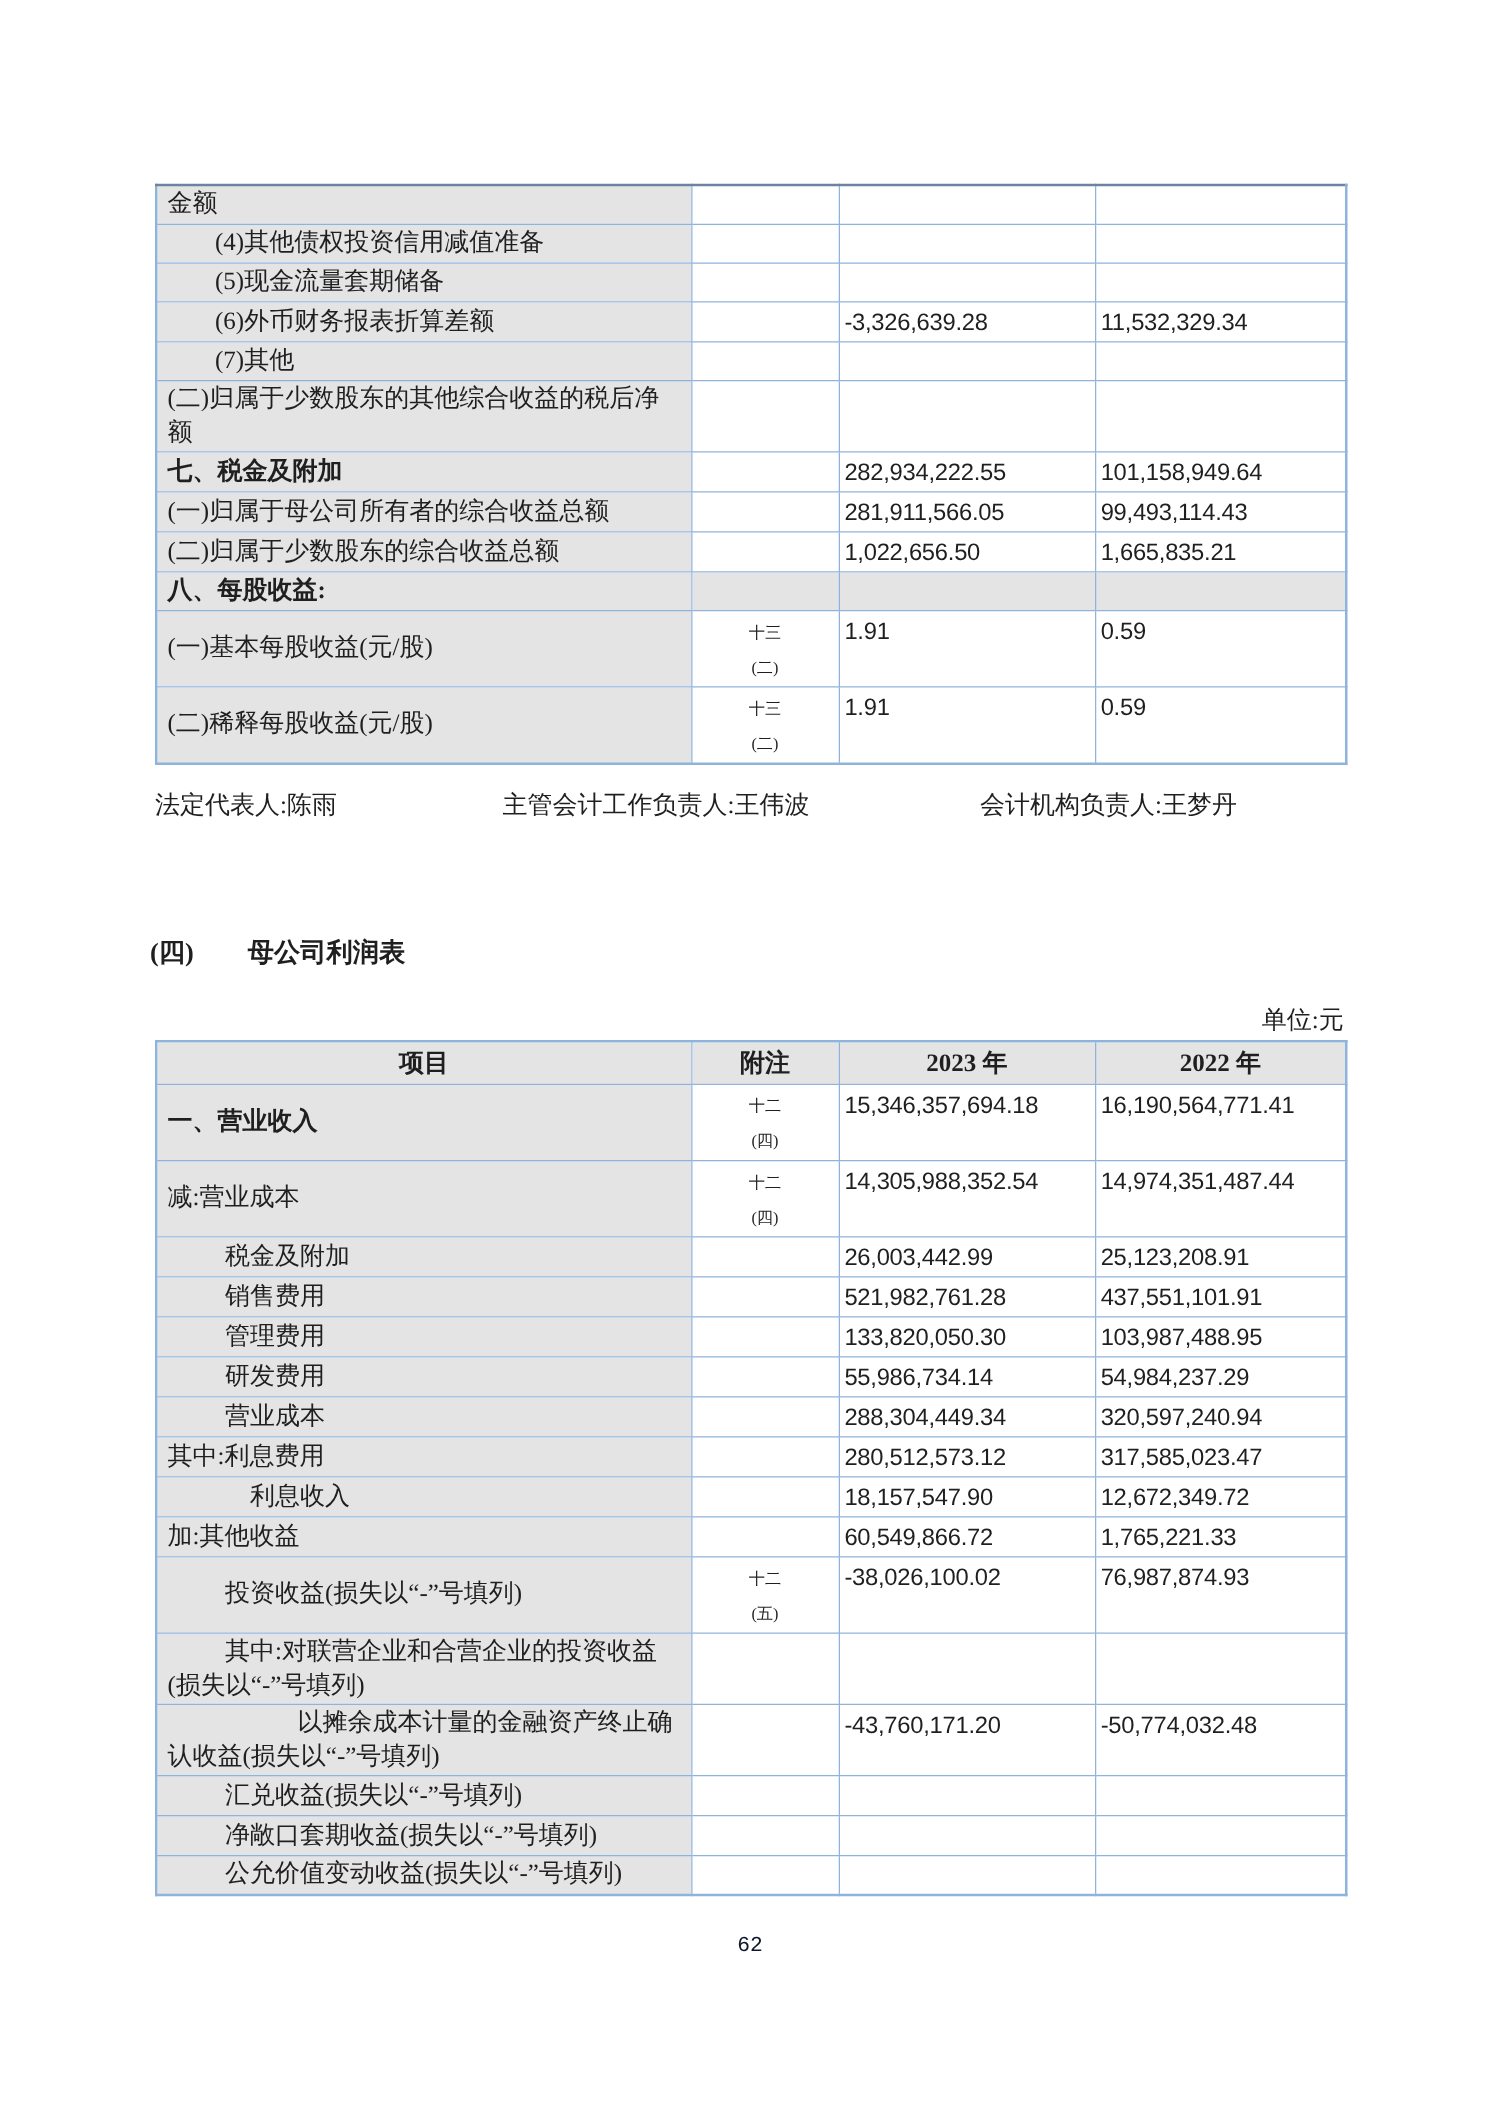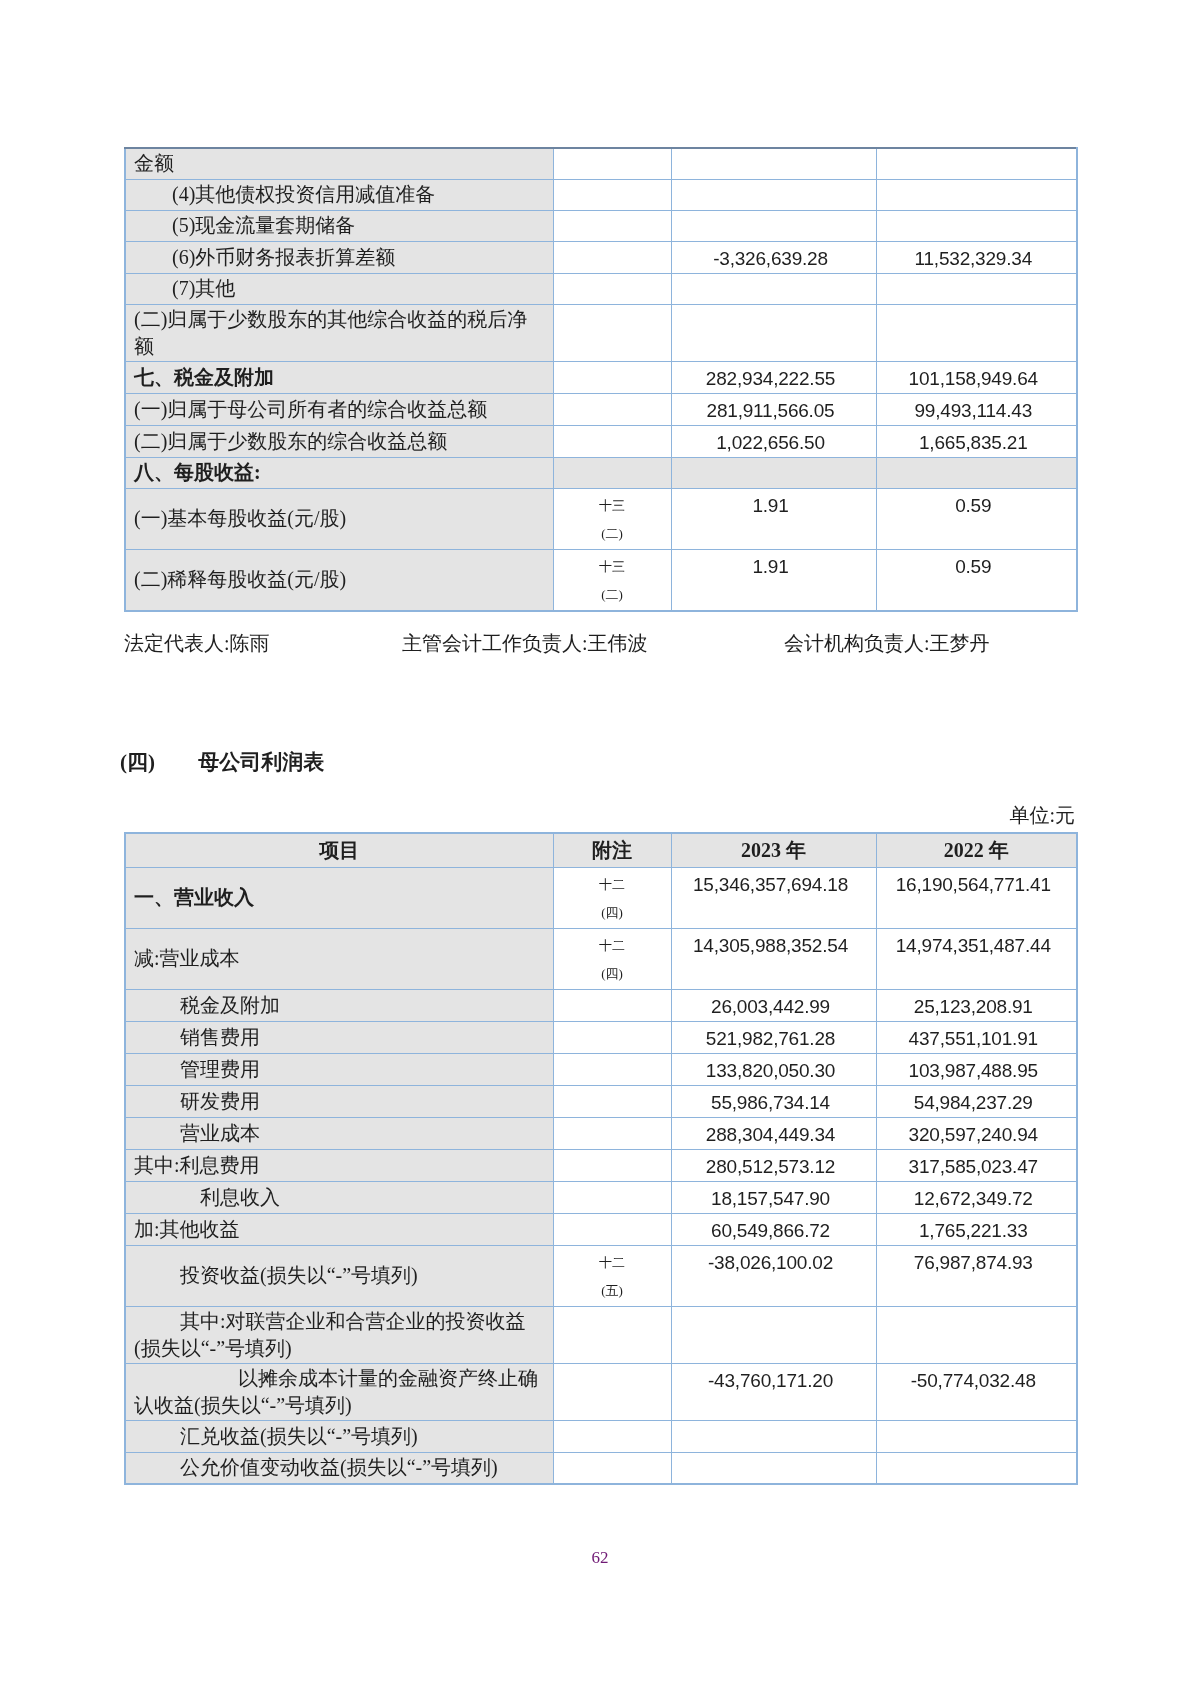--- a/index.html
+++ b/index.html
@@ -10,21 +10,21 @@
   table.fin{border-collapse:collapse;table-layout:fixed;position:absolute;left:124px;width:952px;}
   table.fin td,table.fin th{border:1.5px solid var(--line,#8eb4dc);overflow:hidden;}
   table.fin{border:2px solid var(--line,#8eb4dc);}
   table.t1{top:147px;border-top:2.5px solid #6d84a0;}
   table.t2{top:832px;}
 
   td.lblcell{background:var(--shade,#e4e4e4);vertical-align:middle;
              padding:1px 6px 1px 8px;font-size:20px;line-height:27px;}
   td.notecell{text-align:center;vertical-align:top;white-space:pre-line;
               padding:3px 4px 1px 4px;font-size:13px;line-height:28px;}
-  td.valcell{text-align:center;vertical-align:top;padding:4px 10px 1px 4px;
+  td.valcell{text-align:left;vertical-align:top;padding:4px 10px 1px 4px;
              font-family:"Liberation Sans","DejaVu Sans",sans-serif;
              font-size:19px;line-height:26px;letter-spacing:-0.2px;margin-left:44px;}
   .t1 tr{height:31px;}
   .t2 tr{height:32px;}
   .t2 thead tr{height:34px;}
   .t2 th{background:var(--shade,#e4e4e4);font-size:20px;font-weight:bold;text-align:center;
          vertical-align:middle;padding:2px;}
   tr.em .lblcell{font-weight:bold;}
   tr.shade-all td{background:var(--shade,#e4e4e4);}
 
@@ -40,21 +40,21 @@
   .signatures span{position:absolute;white-space:nowrap;}
   .sig1{left:0;} .sig2{left:278px;} .sig3{left:660px;}
 
   .section-heading{position:absolute;left:120px;top:748px;font-size:21px;font-weight:bold;}
   .section-heading .idx{display:inline-block;}
   .section-heading .ttl{display:inline-block;margin-left:38px;}
 
   .unit-label{position:absolute;left:124px;top:802px;width:951px;text-align:right;font-size:20px;}
 
   .page-number{position:absolute;left:124px;top:1548px;width:952px;text-align:center;
-               font-family:Liberation Serif, serif;font-size:17px;color:#701a75;}
+               font-family:Liberation Mono, monospace;font-size:17px;color:#0f172a;}
 </style>
 </head>
 <body>
 
 <div class="page">
 
   <table class="fin t1">
     <colgroup>
       <col style="width:428px">
         <col style="width:118px">
@@ -327,20 +327,28 @@
 
         <tr>
           <td class="lblcell">
             <span class="lbl ind1">汇兑收益(损失以“-”号填列)</span>
           </td>
           <td class="notecell"></td>
           <td class="valcell"></td>
           <td class="valcell"></td>
         </tr>
 
+        <tr>
+          <td class="lblcell">
+            <span class="lbl ind1">净敞口套期收益(损失以“-”号填列)</span>
+          </td>
+          <td class="notecell"></td>
+          <td class="valcell"></td>
+          <td class="valcell"></td>
+        </tr>
 
         <tr>
           <td class="lblcell">
             <span class="lbl ind1">公允价值变动收益(损失以“-”号填列)</span>
           </td>
           <td class="notecell"></td>
           <td class="valcell"></td>
           <td class="valcell"></td>
         </tr>
       </tbody>

